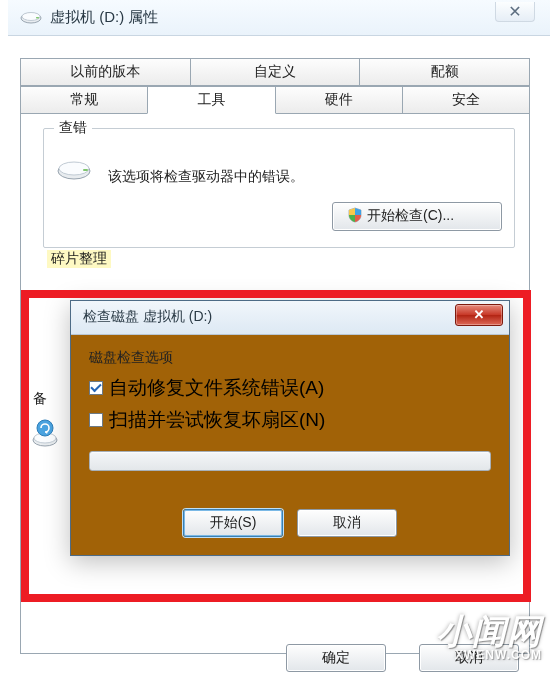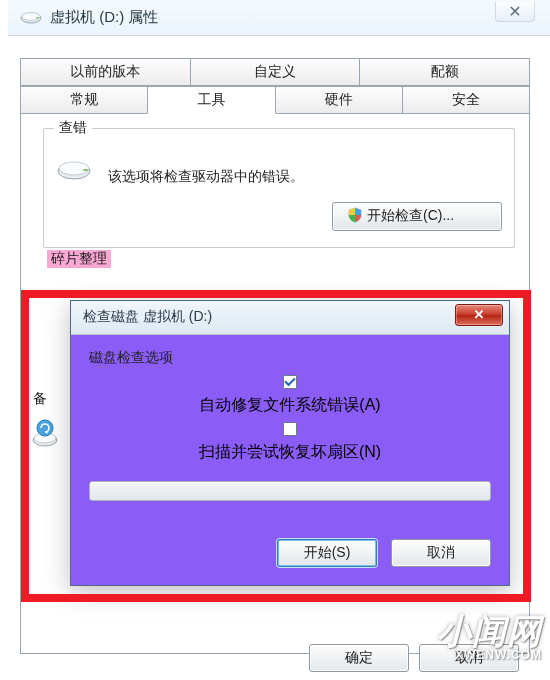--- a/index.html
+++ b/index.html
@@ -92,21 +92,21 @@
     color: #222;
     cursor: default;
     box-shadow: inset 0 0 0 1px #fff;
   }
   .check-btn-row { text-align: right; margin-top: 16px; }
   .check-btn { min-width: 170px; text-align: left; }
   .shield { display: inline-block; vertical-align: -3px; margin-right: 4px;}
 
   .defrag-label {
     position: absolute; left: 26px; top: 278px;
-    background: #f9a8d4; padding: 0 4px;
+    background: #fef9c3; padding: 0 4px;
     font-size: 14px; color: #1a1a1a;
   }
 
   .backup-label {
     position: absolute; left: 16px; top: 420px;
     font-size: 14px; color: #1a1a1a;
   }
   .backup-icon {
     position: absolute; left: 16px; top: 448px;
   }
@@ -119,21 +119,21 @@
     pointer-events: none;
     z-index: 50;
   }
 
   
   .child-dialog {
     position: absolute; left: 70px; top: 300px;
     width: 440px;
     border: 1px solid #4d6b86;
     box-shadow: 0 6px 24px rgba(0,0,0,.25);
-    background: #8b5cf6;
+    background: #a16207;
     z-index: 20;
   }
   .child-titlebar {
     height: 34px;
     background: linear-gradient(#f1f6fb, #dde9f4);
     border-bottom: 1px solid #b8c6d4;
     position: relative;
   }
   .child-titlebar .t {
     position: absolute; left: 12px; top: 7px;
@@ -145,52 +145,52 @@
     background: linear-gradient(#e68a7d, #c83a29 48%, #b32514 52%, #de6a59);
     border: 1px solid #7e1a0e;
     border-radius: 3px;
     color: #fff; text-align: center; line-height: 20px;
     font-family: Arial; font-weight: bold; font-size: 13px;
     box-shadow: inset 0 0 0 1px rgba(255,255,255,.3);
     cursor: default;
   }
   .child-body { padding: 14px 18px 18px 18px; }
   .fieldset-label { font-size: 14px; color: #222; margin-bottom: 8px; }
-  .cb-row { display: flex; align-items: center; gap: 6px; margin: 6px 0; font-size:16px;flex-direction:column;}
+  .cb-row { display: flex; align-items: center; gap: 6px; margin: 6px 0; font-size:19px;}
   .cb {
     width: 14px; height: 14px; border: 1px solid #6c7a87;
     background: #fff; display: inline-flex; align-items:center; justify-content:center;
   }
   .cb.checked::after {
     content: ""; width: 8px; height: 4px;
     border-left: 2px solid #2766b5; border-bottom: 2px solid #2766b5;
     transform: rotate(-45deg) translate(1px,-1px);
   }
   .progress {
     margin-top: 18px;
     height: 20px;
     border: 1px solid #a7b0b9;
     border-radius: 3px;
     background: linear-gradient(#f4f6f8, #e3e7ea);
     box-shadow: inset 0 1px 1px rgba(255,255,255,.7);
   }
   .child-buttons {
-    display: flex; justify-content: flex-end; gap: 14px;
+    display: flex; justify-content: center; gap: 14px;
     margin-top: 38px;
   }
   .child-buttons .btn { min-width: 100px; text-align: center; }
   .btn.default {
     border-color: #3c7fb1;
     box-shadow: inset 0 0 0 1px #7bb9e6, 0 0 0 1px #bfe0f7;
   }
 
   
   .parent-buttons {
     position: absolute; left: 0; bottom: 8px; width: 549px;
-    display: flex; justify-content: flex-end; gap: 10px; padding-right: 30px;
+    display: flex; justify-content: flex-end; gap: 33px; padding-right: 30px;
   }
   .parent-buttons .btn { min-width: 100px; text-align: center; }
 
   
   .watermark {
     position: absolute; right: 8px; bottom: 18px;
     color: #fff;
     text-shadow: 0 0 4px rgba(0,0,0,.35), 1px 1px 1px rgba(0,0,0,.35);
     text-align: right;
     pointer-events: none;

